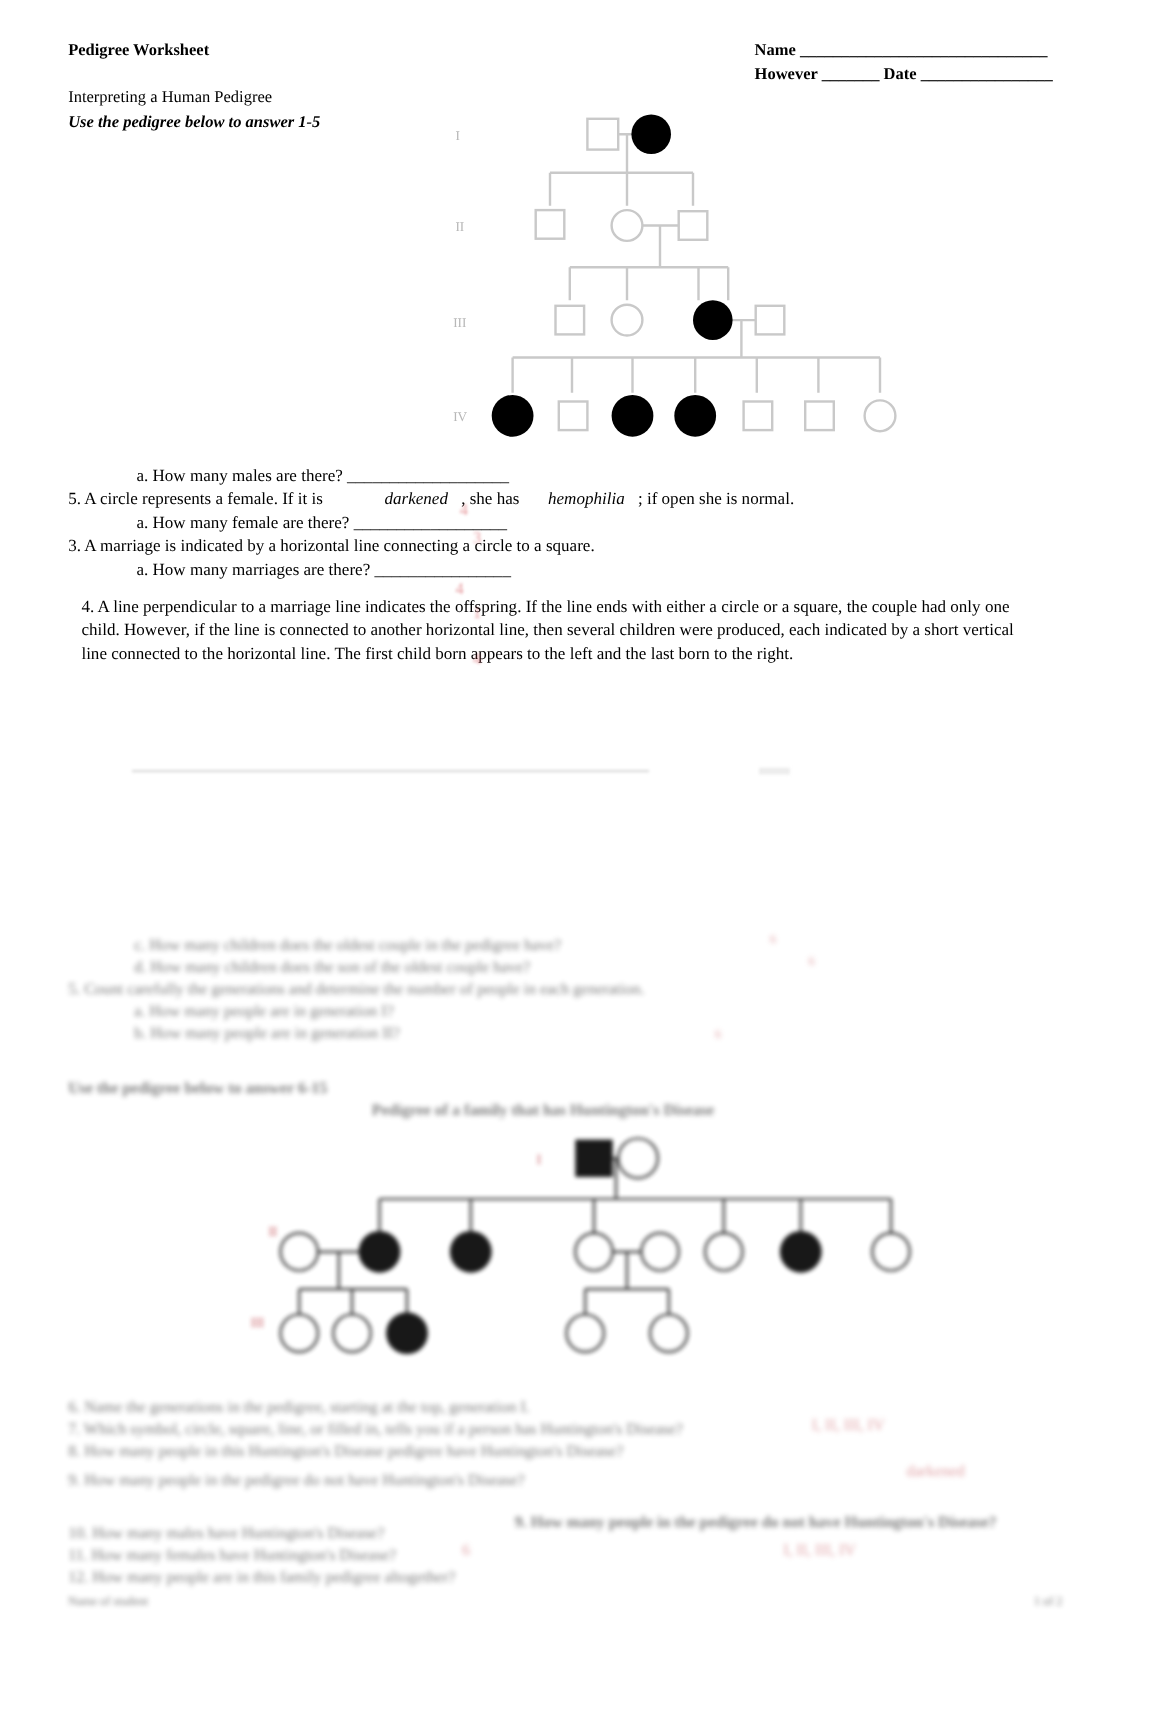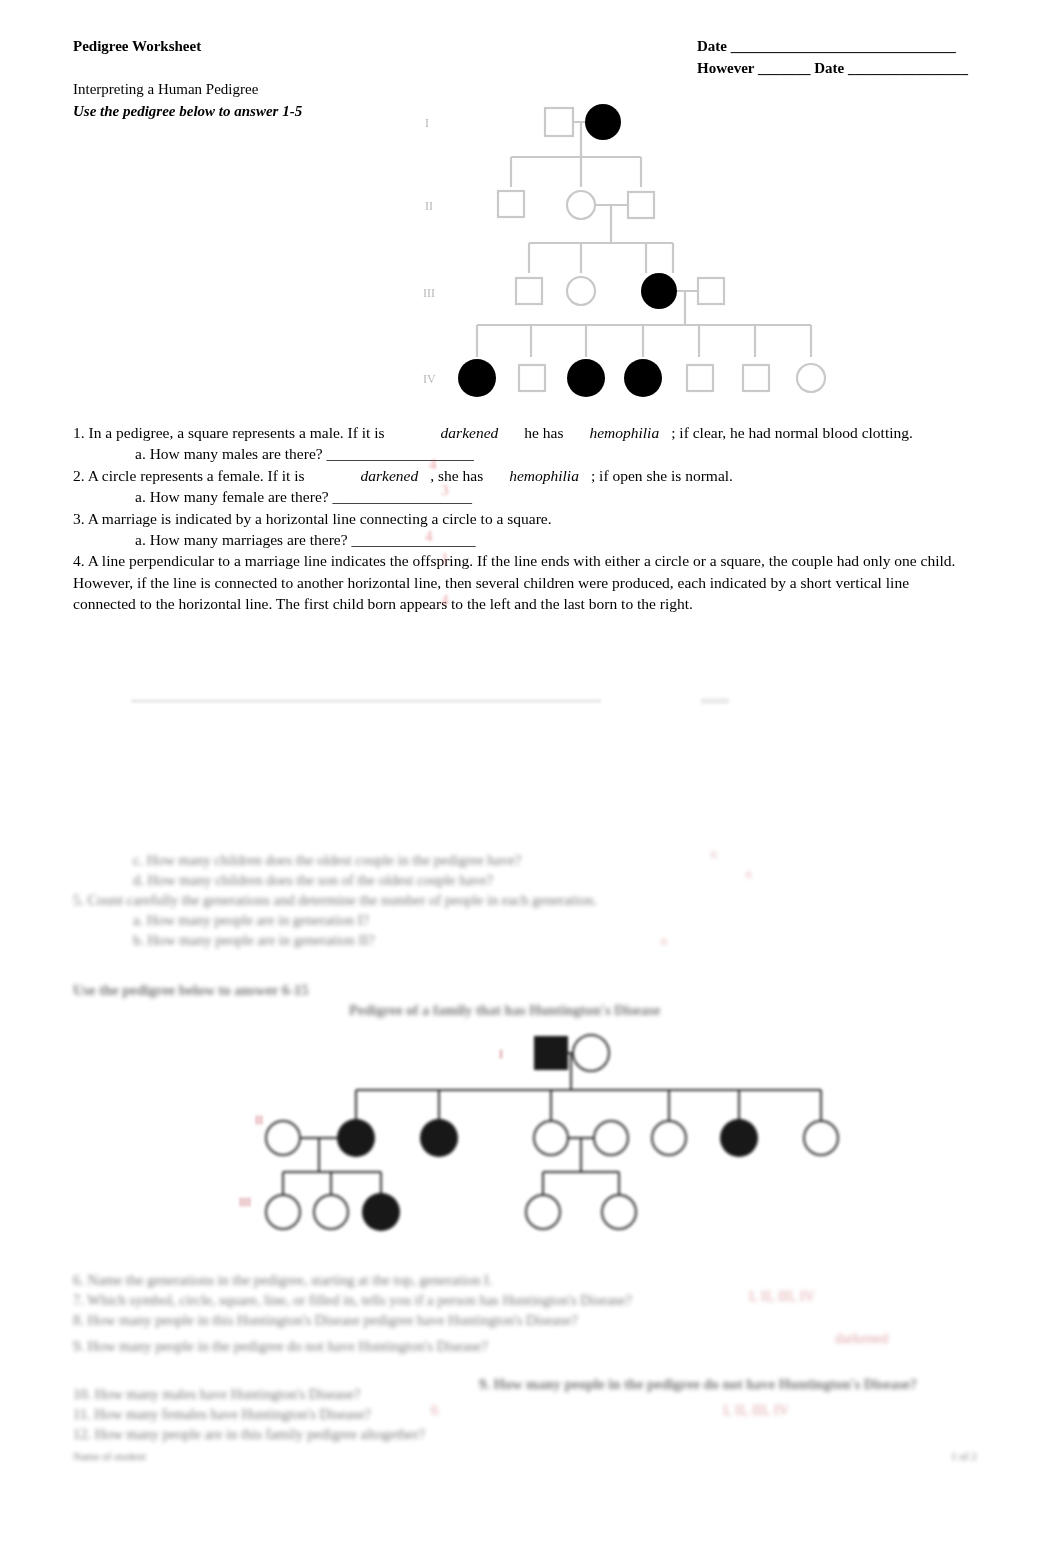--- a/index.html
+++ b/index.html
@@ -10,21 +10,21 @@
   body {
     width: 1062px;
     height: 1556px;
     position: relative;
     font-family: "Liberation Serif", serif;
     color: #000000;
     overflow: hidden;
   }
   .page {
     position: absolute;
-    left: 11px; top: 0;
+    left: 0; top: 0;
     width: 862px;
     height: 1556px;
   }
   
   .hdr-left {
     position: absolute;
     left: 62px; top: 38px;
     font-weight: bold;
     font-size: 15px;
   }
@@ -79,21 +79,21 @@
     padding-left: 62px;
   }
   .sub-plain {
     margin: 0;
     padding-left: 62px;
   }
   .ital { font-style: italic; }
   .sp-wide { display: inline-block; width: 56px; }
   .sp-mid { display: inline-block; width: 26px; }
   .sp-sm { display: inline-block; width: 12px; }
-  .p4 { margin: 0; }
+  .p4 { margin: 12px; }
 
   
   .ans {
     position: absolute;
     color: #d24b52;
     font-size: 15px;
     font-family: "Liberation Serif", serif;
     filter: blur(1.6px);
     opacity: 0.55;
   }
@@ -130,21 +130,21 @@
     background: #d9d9d9;
     filter: blur(1.5px);
   }
 </style>
 </head>
 <body>
 
 <div class="page">
 
   <div class="hdr-left">Pedigree Worksheet</div>
-  <div class="hdr-name">Date ______________________________</div>
+  <div class="hdr-name">Name ______________________________</div>
   <div class="hdr-period">However _______     Date ________________</div>
   <div class="subtitle">Interpreting a Human Pedigree</div>
   <div class="instruct">Use the pedigree below to answer 1-5</div>
 
   <div class="ped1">
     <svg width="460" height="310" viewBox="0 0 460 310">
       <g stroke="#c9c9c9" stroke-width="2.2" fill="none">
 
         <line x1="148" y1="27" x2="192" y2="27"></line>
         <line x1="170" y1="27" x2="170" y2="62"></line>
@@ -196,26 +196,23 @@
       <rect x="108" y="270" width="26" height="26" fill="#fff" stroke="#c9c9c9" stroke-width="2.2"></rect>
       <circle cx="175" cy="283" r="19" fill="#000"></circle>
       <circle cx="232" cy="283" r="19" fill="#000"></circle>
       <rect x="276" y="270" width="26" height="26" fill="#fff" stroke="#c9c9c9" stroke-width="2.2"></rect>
       <rect x="332" y="270" width="26" height="26" fill="#fff" stroke="#c9c9c9" stroke-width="2.2"></rect>
       <circle cx="400" cy="283" r="14" fill="#fff" stroke="#c9c9c9" stroke-width="2.2"></circle>
     </svg>
   </div>
 
   <div class="qblock">
-    <p class="qline">
-      <span>1. In a pedigree, a square represents a male. If it is</span><span class="sp-wide"></span><span class="ital">darkened</span><span class="sp-mid"></span><span>he has</span><span class="sp-mid"></span><span class="ital">hemophilia</span><span class="sp-sm"></span><span>; if clear, he had normal blood clotting.</span>
-    </p>
     <p class="sub">a. How many males are there? ___________________</p>
     <p class="qline">
-      <span>2. A circle represents a female. If it is</span><span class="sp-wide"></span><span class="ital">darkened</span><span class="sp-sm"></span><span>, she has</span><span class="sp-mid"></span><span class="ital">hemophilia</span><span class="sp-sm"></span><span>; if open she is normal.</span>
+      <span>5. A circle represents a female. If it is</span><span class="sp-wide"></span><span class="ital">darkened</span><span class="sp-sm"></span><span>, she has</span><span class="sp-mid"></span><span class="ital">hemophilia</span><span class="sp-sm"></span><span>; if open she is normal.</span>
     </p>
     <p class="sub">a. How many female are there? __________________</p>
     <p class="qline">3. A marriage is indicated by a horizontal line connecting a circle to a square.</p>
     <p class="sub-plain">a. How many marriages are there? ________________</p>
     <p class="p4">4. A line perpendicular to a marriage line indicates the offspring. If the line ends with either a circle or a square, the couple had only one child. However, if the line is connected to another horizontal line, then several children were produced, each indicated by a short vertical line connected to the horizontal line. The first child born appears to the left and the last born to the right.</p>
   </div>
 
   <div class="ans" style="left:418px; top:456px;">4</div>
   <div class="ans" style="left:430px; top:482px;">3</div>
   <div class="ans" style="left:414px; top:528px;">4</div>

